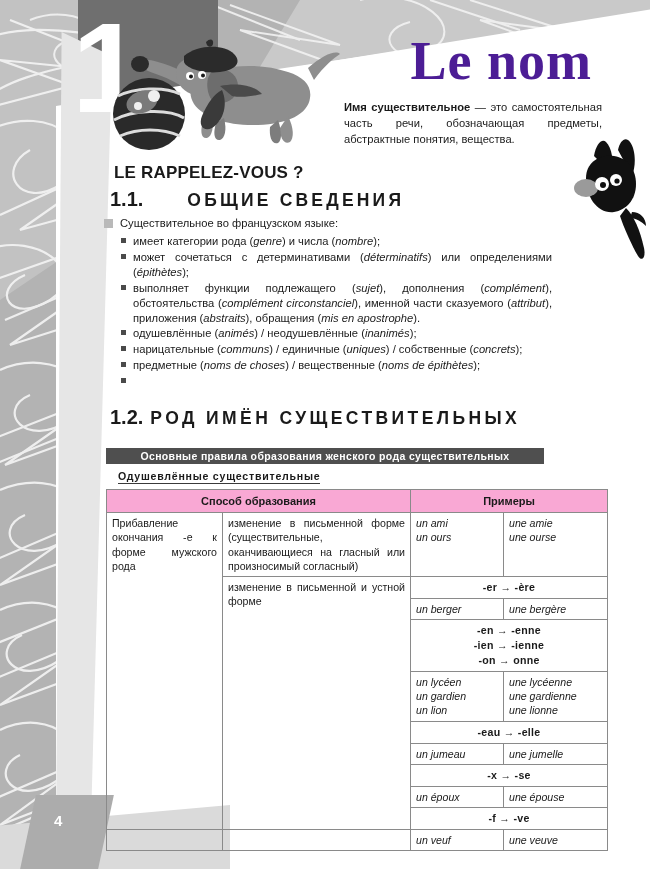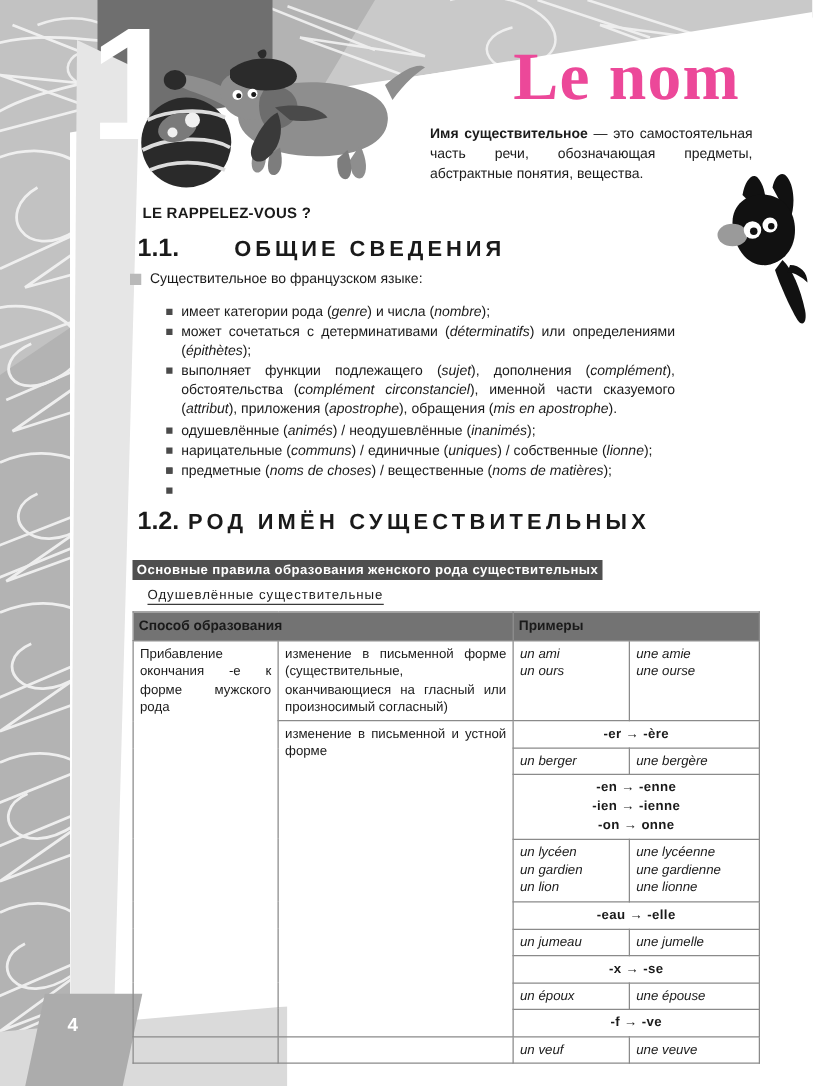--- a/index.html
+++ b/index.html
@@ -67,81 +67,81 @@
   .dog-wrap { position:absolute; left:112px; top:24px; z-index:6; }
   .cat-wrap { position:absolute; left:566px; top:138px; z-index:6; }
 
   
   .content { position:absolute; left:0; top:0; width:650px; height:869px; z-index:7; }
 
   .title-lenom{
     position:absolute; right:58px; top:34px;
     font-family:"Liberation Serif", serif;
     font-weight:700; font-size:54px; line-height:1;
-    color:#ec4899; letter-spacing:1px;
+    color:#4c1d95; letter-spacing:1px;
   }
 
   .intro{
     position:absolute; left:344px; top:100px; width:258px;
     font-size:11.2px; line-height:1.42; text-align:justify;
   }
   .intro b{ font-weight:700; }
 
   .h-rappelez{
     position:absolute; left:114px; top:163px;
-    font-size:12px; font-weight:700; letter-spacing:.2px;
+    font-size:17px; font-weight:700; letter-spacing:.2px;
   }
 
   .sec-head{ position:absolute; display:flex; align-items:baseline; gap:7px; }
   .sec-num{ font-size:20px; font-weight:700; }
   .sec-title{ font-size:17.5px; font-weight:700; letter-spacing:3.2px; }
   .sec-1-1{ left:110px; top:188px;gap:44px; }
   .sec-1-2{ left:110px; top:406px; }
   .sec-1-2 .sec-title{ letter-spacing:3.4px; }
 
   .blk{ position:absolute; width:448px; font-size:11.2px; line-height:1.34; }
   .blk-1{ left:104px; top:216px; }
   .blk-2{ left:104px; top:326px; }
 
   .lead{ display:flex; gap:7px; align-items:flex-start; margin-bottom:3px; }
   .sq-gray{
     display:inline-block; width:9px; height:9px; background:#b9b9b9;
     flex:0 0 auto; margin-top:3px;
   }
-  .sub-list{ margin:12px; padding:0 0 0 17px; list-style:none; }
+  .sub-list{ margin:0; padding:0 0 0 17px; list-style:none; }
   .sub-list li{ position:relative; padding-left:12px; margin-bottom:1px; text-align:justify; }
   .sub-list li .sq-dk{
     position:absolute; left:0; top:4px; width:5px; height:5px; background:#4a4a4a;
   }
   .sub-list li i, .blk i{ font-style:italic; }
 
   
   .banner{
-    position:absolute; left:106px; top:448px; width:376px; height:16px;
+    position:absolute; left:106px; top:448px; width:438px; height:16px;
     background:#4f4f4f; color:#fff;
     font-size:10.5px; font-weight:700; letter-spacing:.35px;
     display:flex; align-items:center; justify-content:center;
   }
   .subtitle{
     position:absolute; left:118px; top:470px;
-    font-size:10.6px; font-weight:400; letter-spacing:.75px;
+    font-size:10.6px; font-weight:700; letter-spacing:.75px;
     border-bottom:1.2px solid #3a3a3a; padding-bottom:1px;
   }
 
   
   table.rules{
     position:absolute; left:106px; top:489px; width:439px;
     border-collapse:collapse; table-layout:fixed;
     font-size:10.6px;
   }
   table.rules td, table.rules th{
     border:1px solid #8a8a8a; padding:3px 5px; vertical-align:top;
   }
   table.rules th{
-    background:#737373; text-align:left; font-weight:700; font-size:11px;
+    background:#f9a8d4; text-align:center; font-weight:700; font-size:11px;
     padding:5px 4px; vertical-align:middle;
   }
   td.method{ line-height:1.35; text-align:justify; }
   td.ex{ font-style:italic; line-height:1.35; }
   td.rule{
     text-align:center; font-weight:700; font-style:normal;
     letter-spacing:.3px; line-height:1.4;
   }
   .c1{ width:116px; } .c2{ width:188px; } .c3{ width:93px; } .c4{ width:104px; }
 </style>
@@ -282,30 +282,30 @@
   </div>
 
   <div class="blk blk-1">
     <div class="lead">
       <span class="sq-gray"></span>
       <span>Существительное во французском языке:</span>
     </div>
     <ul class="sub-list">
       <li><span class="sq-dk"></span><span>имеет категории рода (<i>genre</i>) и числа (<i>nombre</i>);</span></li>
       <li><span class="sq-dk"></span><span>может сочетаться с детерминативами (<i>déterminatifs</i>) или определениями (<i>épithètes</i>);</span></li>
-      <li><span class="sq-dk"></span><span>выполняет функции подлежащего (<i>sujet</i>), дополнения (<i>complément</i>), обстоятельства (<i>complément circonstanciel</i>), именной части сказуемого (<i>attribut</i>), приложения (<i>apostrophe</i>), обращения (<i>mis en apostrophe</i>).</span></li>
+      <li><span class="sq-dk"></span><span>выполняет функции подлежащего (<i>sujet</i>), дополнения (<i>complément</i>), обстоятельства (<i>complément circonstanciel</i>), именной части сказуемого (<i>attribut</i>), приложения (<i>abstraits</i>), обращения (<i>mis en apostrophe</i>).</span></li>
     </ul>
   </div>
 
   <div class="blk blk-2">
     <ul class="sub-list">
       <li><span class="sq-dk"></span><span>одушевлённые (<i>animés</i>) / неодушевлённые (<i>inanimés</i>);</span></li>
-      <li><span class="sq-dk"></span><span>нарицательные (<i>communs</i>) / единичные (<i>uniques</i>) / собственные (<i>lionne</i>);</span></li>
+      <li><span class="sq-dk"></span><span>нарицательные (<i>communs</i>) / единичные (<i>uniques</i>) / собственные (<i>concrets</i>);</span></li>
       <li><span class="sq-dk"></span></li>
-      <li><span class="sq-dk"></span><span>предметные (<i>noms de choses</i>) / вещественные (<i>noms de matières</i>);</span></li>
+      <li><span class="sq-dk"></span><span>предметные (<i>noms de choses</i>) / вещественные (<i>noms de épithètes</i>);</span></li>
       <li><span class="sq-dk"></span></li>
     </ul>
   </div>
 
   <div class="sec-head sec-1-2">
     <span class="sec-num">1.2.</span>
     <span class="sec-title">РОД ИМЁН СУЩЕСТВИТЕЛЬНЫХ</span>
   </div>
 
   <div class="banner">Основные правила образования женского рода существительных</div>

